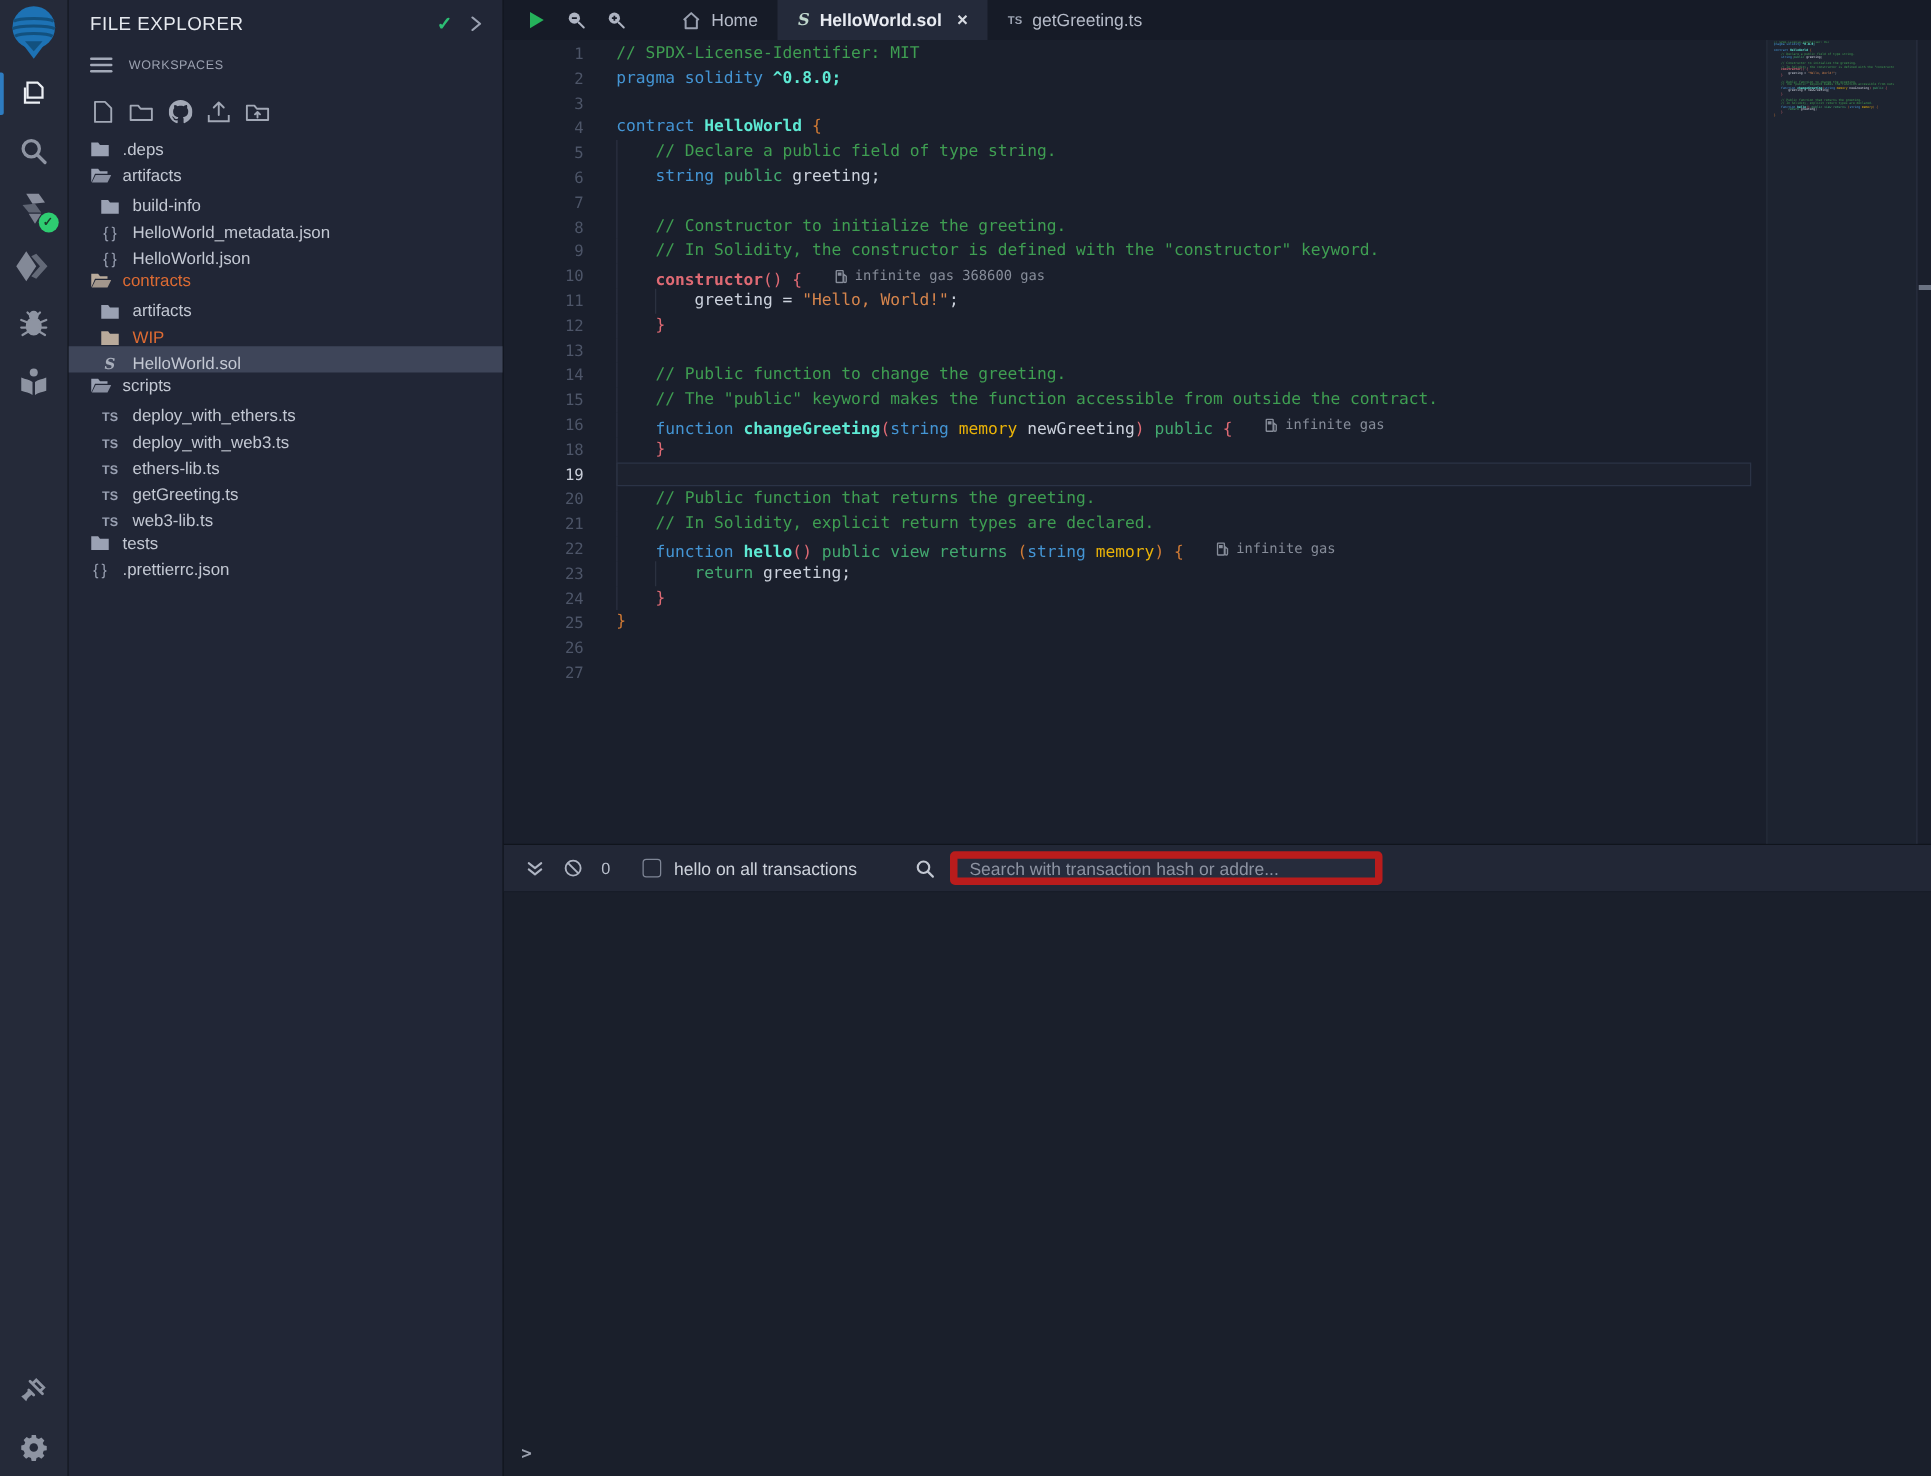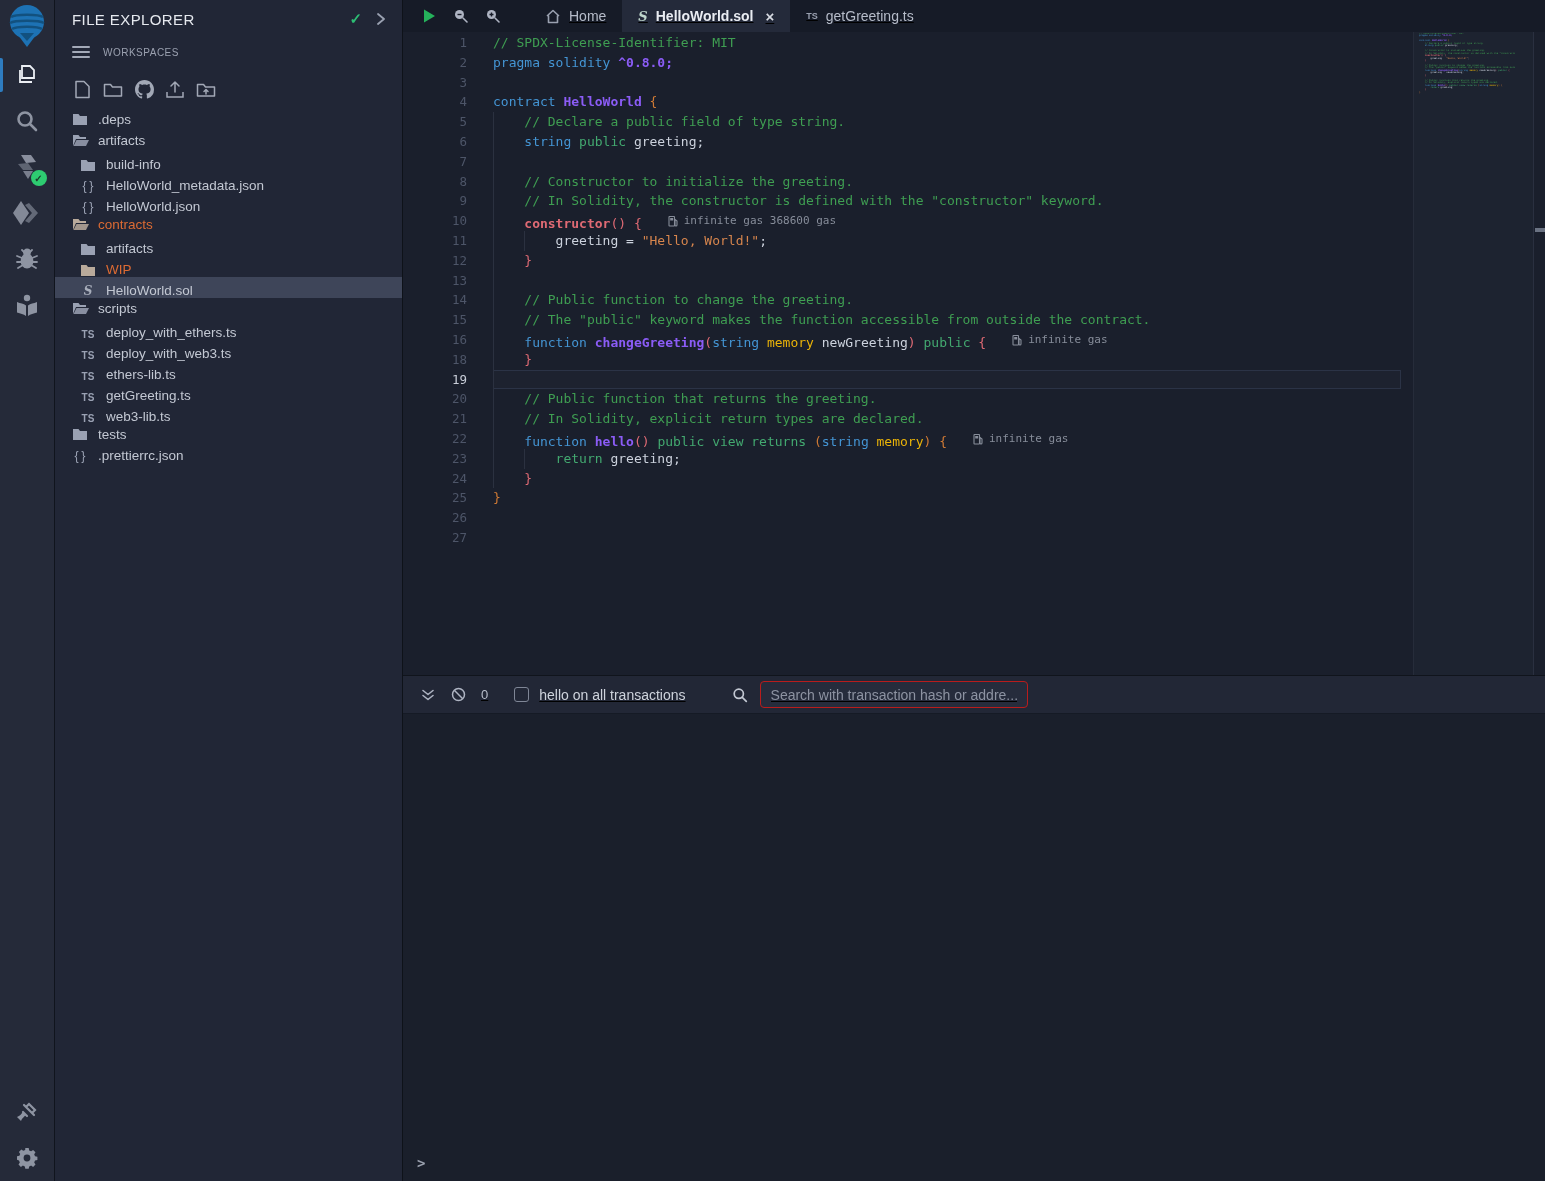--- a/index.html
+++ b/index.html
@@ -49,21 +49,21 @@
   .tree-row.selected { background:#3e4559; }
   .tree-row.orange { color:#dd6b33; }
   .tree-ic { width:18px; display:flex; justify-content:center; align-items:center;
     color:#9aa1b3; flex:0 0 18px; }
   .tree-row.orange .tree-ic { color:#b9aa9b; }
   .ic-txt { font-size:10px; font-weight:bold; color:#9aa1b3; letter-spacing:0; }
   .ic-json { font-size:12.5px; color:#9aa1b3; font-weight:normal; }
   .ic-sol { font-size:12px; color:#a8aebb; font-family:"DejaVu Serif", serif; font-style:italic; font-weight:bold;}
 
   
-  .main { flex:1; display:flex; flex-direction:column; position:relative;text-decoration:underline; }
+  .main { flex:1; display:flex; flex-direction:column; position:relative; }
   .editor-region { height:676px; position:relative; background:#1a1f2c; border-bottom:1px solid #10141c; }
   .top-bar { height:32px; background:#161b27; display:flex; align-items:stretch; }
   .tb-icons { display:flex; align-items:center; gap:16px; padding:0 18px 0 18px; }
   .tb-icons .tbi { display:flex; align-items:center; justify-content:center; color:#aeb4c2; cursor:pointer; }
   .tabs { display:flex; align-items:stretch; margin-left:10px; }
   .tab { display:flex; align-items:center; gap:8px; padding:0 16px; font-size:14px;
     color:#b6bcc9; cursor:pointer; }
   .tab.active { background:#242a3a; color:#e9ecf2; font-weight:bold; }
   .tab .close { margin-left:4px; font-size:15px; color:#d7dbe2; cursor:pointer; }
   .tab .tab-ic { display:flex; align-items:center; color:#9aa1b0; }
@@ -77,41 +77,41 @@
   .ln { width:90px; flex:0 0 90px; text-align:right; padding-right:26px; color:#4d5568; font-size:12.5px; }
   .code-line.cur .ln { color:#c9ced9; }
   .lc { position:relative; flex:1; }
   .cur-box { position:absolute; left:90px; right:12px; top:0; bottom:0; border:1px solid #2b3346; background:rgba(255,255,255,0.015); }
   .guide { position:absolute; top:0; bottom:0; width:1px; background:#2b3140; }
   .gas { display:inline-flex; align-items:center; gap:5px; margin-left:26px;
     font-size:11px; color:#878d9a; vertical-align:1px; }
   .tok-c{color:#3f9e52;} .tok-k{color:#4495d4;} .tok-k2{color:#43a970;}
   .tok-p{color:#df6a74;} .tok-pb{color:#df6a74;font-weight:bold;}
   .tok-o{color:#eab308;} .tok-s{color:#d6854d;} .tok-g{color:#d07a35;}
-  .tok-w{color:#8b5cf6;font-weight:bold;text-align:right;} .tok-t{color:#ccd2dd;}
+  .tok-w{color:#5eead4;font-weight:bold;text-align:right;} .tok-t{color:#ccd2dd;}
 
   
   .minimap-col { position:absolute; top:32px; bottom:0; right:12px; width:120px;
     background:#1d2330; border-left:1px solid #262c3a; }
   .minimap { position:absolute; left:5px; top:1px; width:96px; overflow:hidden;
     font-family:"DejaVu Sans Mono", monospace; font-size:2.4px; line-height:2.45px; white-space:pre; }
   .ruler-col { position:absolute; top:32px; bottom:0; right:0; width:12px; border-left:1px solid #2a3040; }
   .ruler-dash { position:absolute; top:196px; left:1px; width:10px; height:4px; background:#6a7282; }
 
   
   .terminal-bar { height:38px; background:#222736; display:flex; align-items:center;
     padding:0 10px; color:#aeb4c2; border-bottom:1px solid #151a25; }
   .term-ic { width:30px; display:flex; justify-content:center; align-items:center; cursor:pointer; }
   .term-count { font-size:13px; color:#b9bfcc; margin:0 14px 0 8px; }
   .chkbox { width:15px; height:15px; border:1px solid #7f8696; border-radius:3px;
     margin:0 10px 0 12px; cursor:pointer; }
   .listen-label { font-size:14px; color:#ced3dc; }
   .term-search-ic { margin-left:46px; color:#c3c8d3; }
-  .term-input { margin-left:12px; width:268px; height:27px; background:#262c3c;
-    border:1px solid #b91c1c; border-radius:4px; color:#ced3dc; font-size:14px;
+  .term-input { margin-left:12px; width:346px; height:27px; background:#262c3c;
+    border:6px solid #b91c1c; border-radius:4px; color:#ced3dc; font-size:14px;
     padding:0 10px; outline:none; font-family:"Liberation Sans", sans-serif; }
   .term-input::placeholder { color:#8d93a2; }
   .terminal-content { flex:1; background:#1a1f2b; position:relative; }
   .prompt { position:absolute; left:14px; bottom:10px; font-family:"DejaVu Sans Mono", monospace;
     font-size:14px; font-weight:bold; color:#9aa0ae; }
 
   svg { display:block; }
 </style>
 </head>
 <body>

